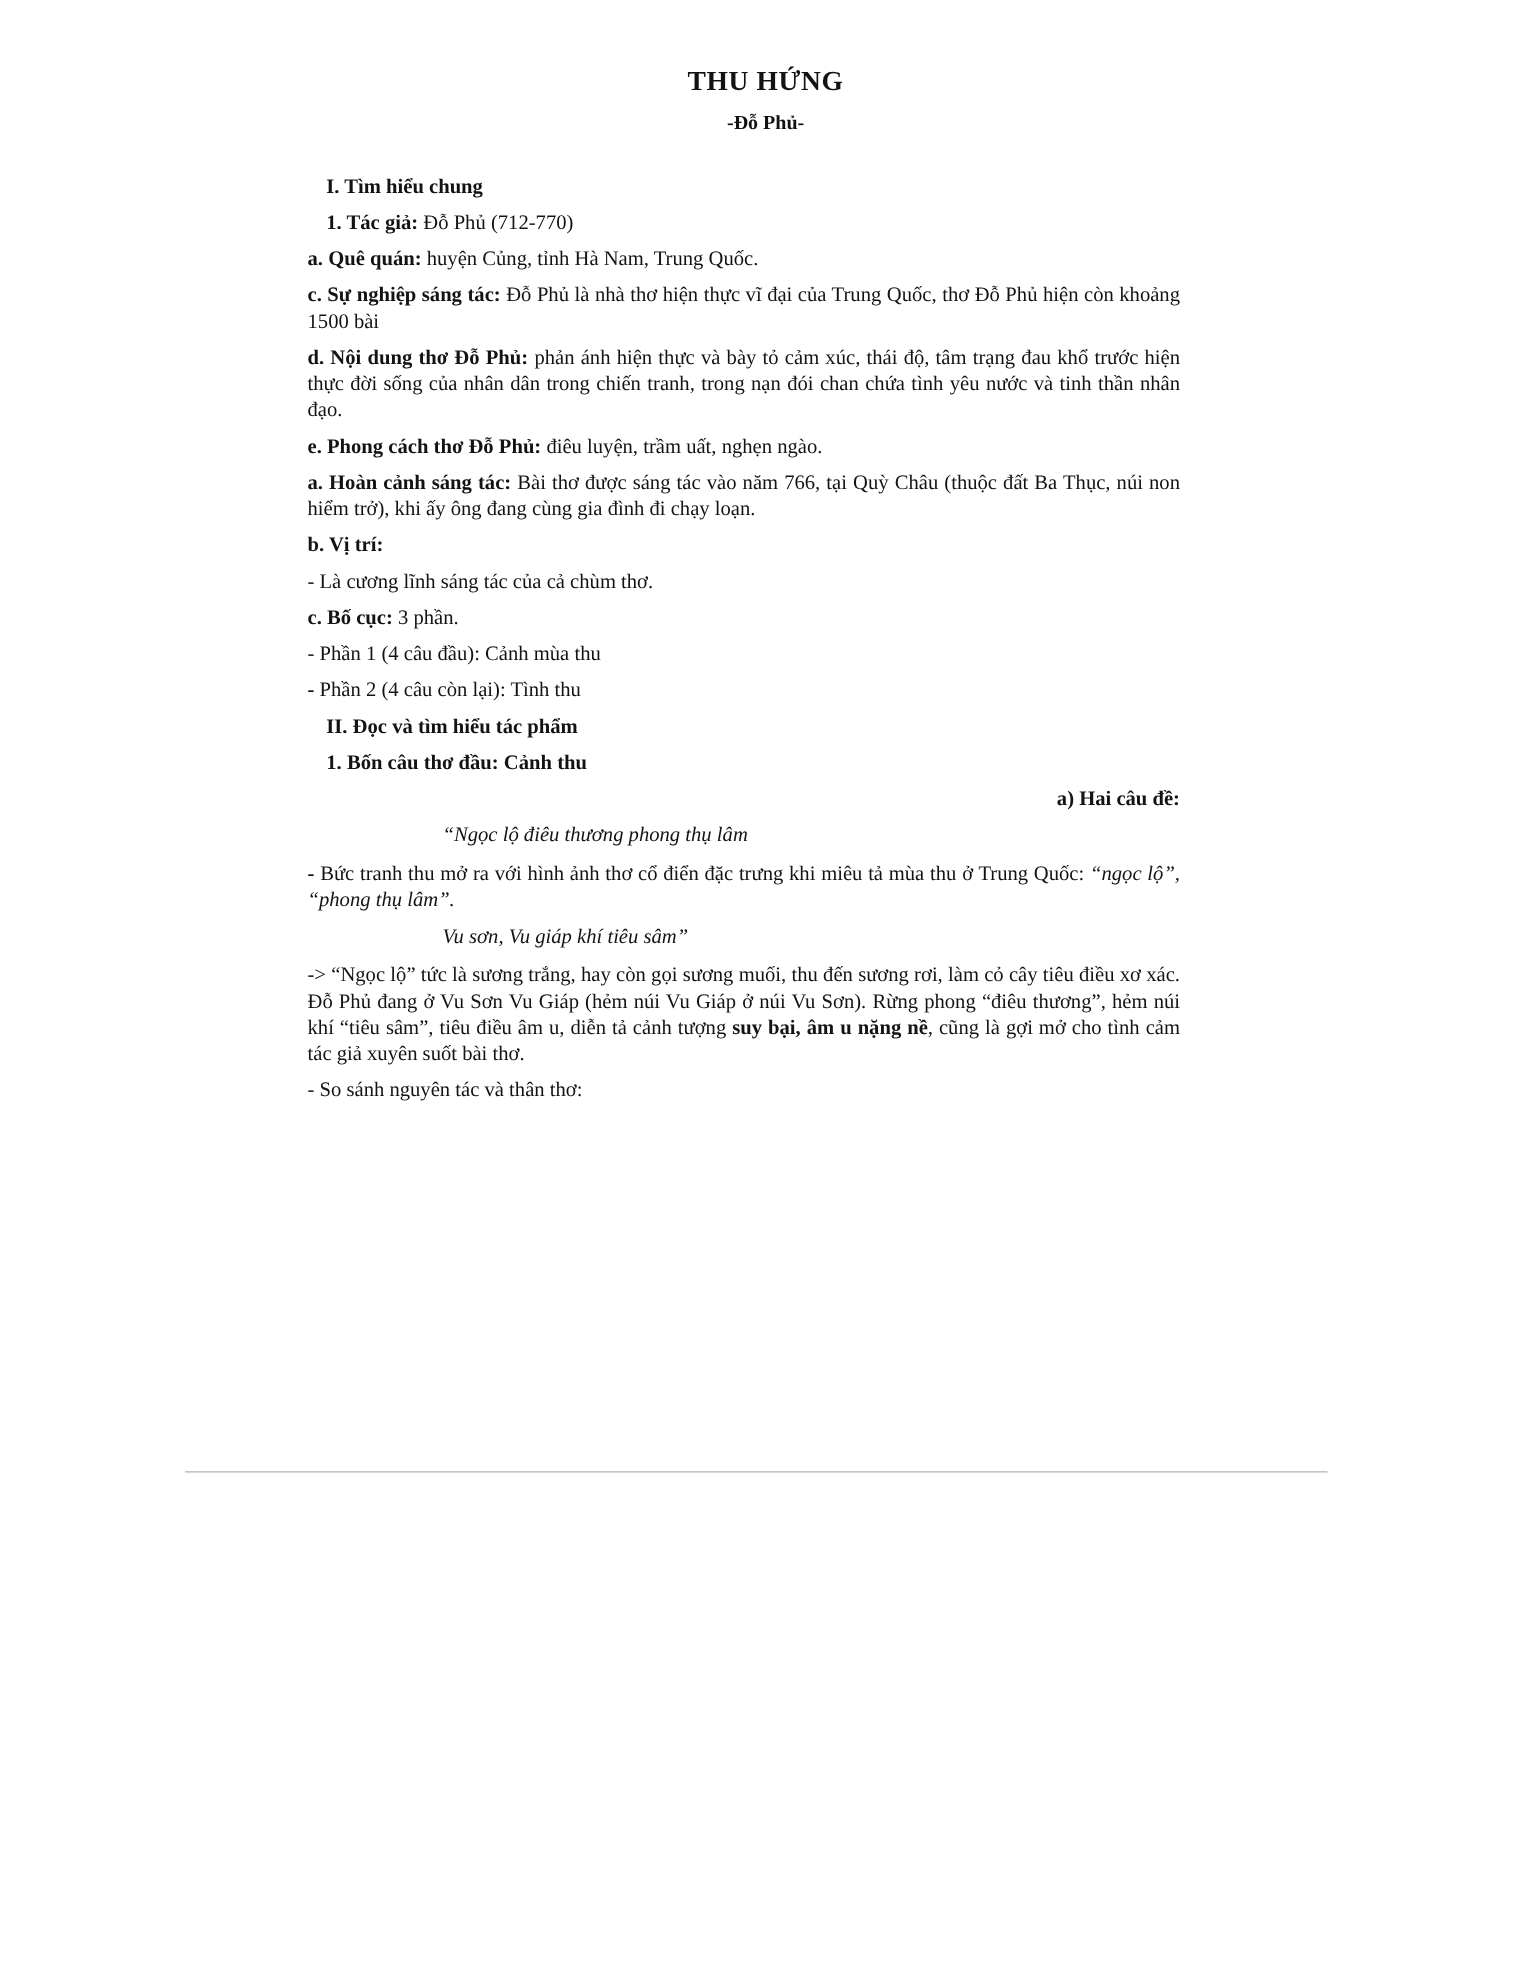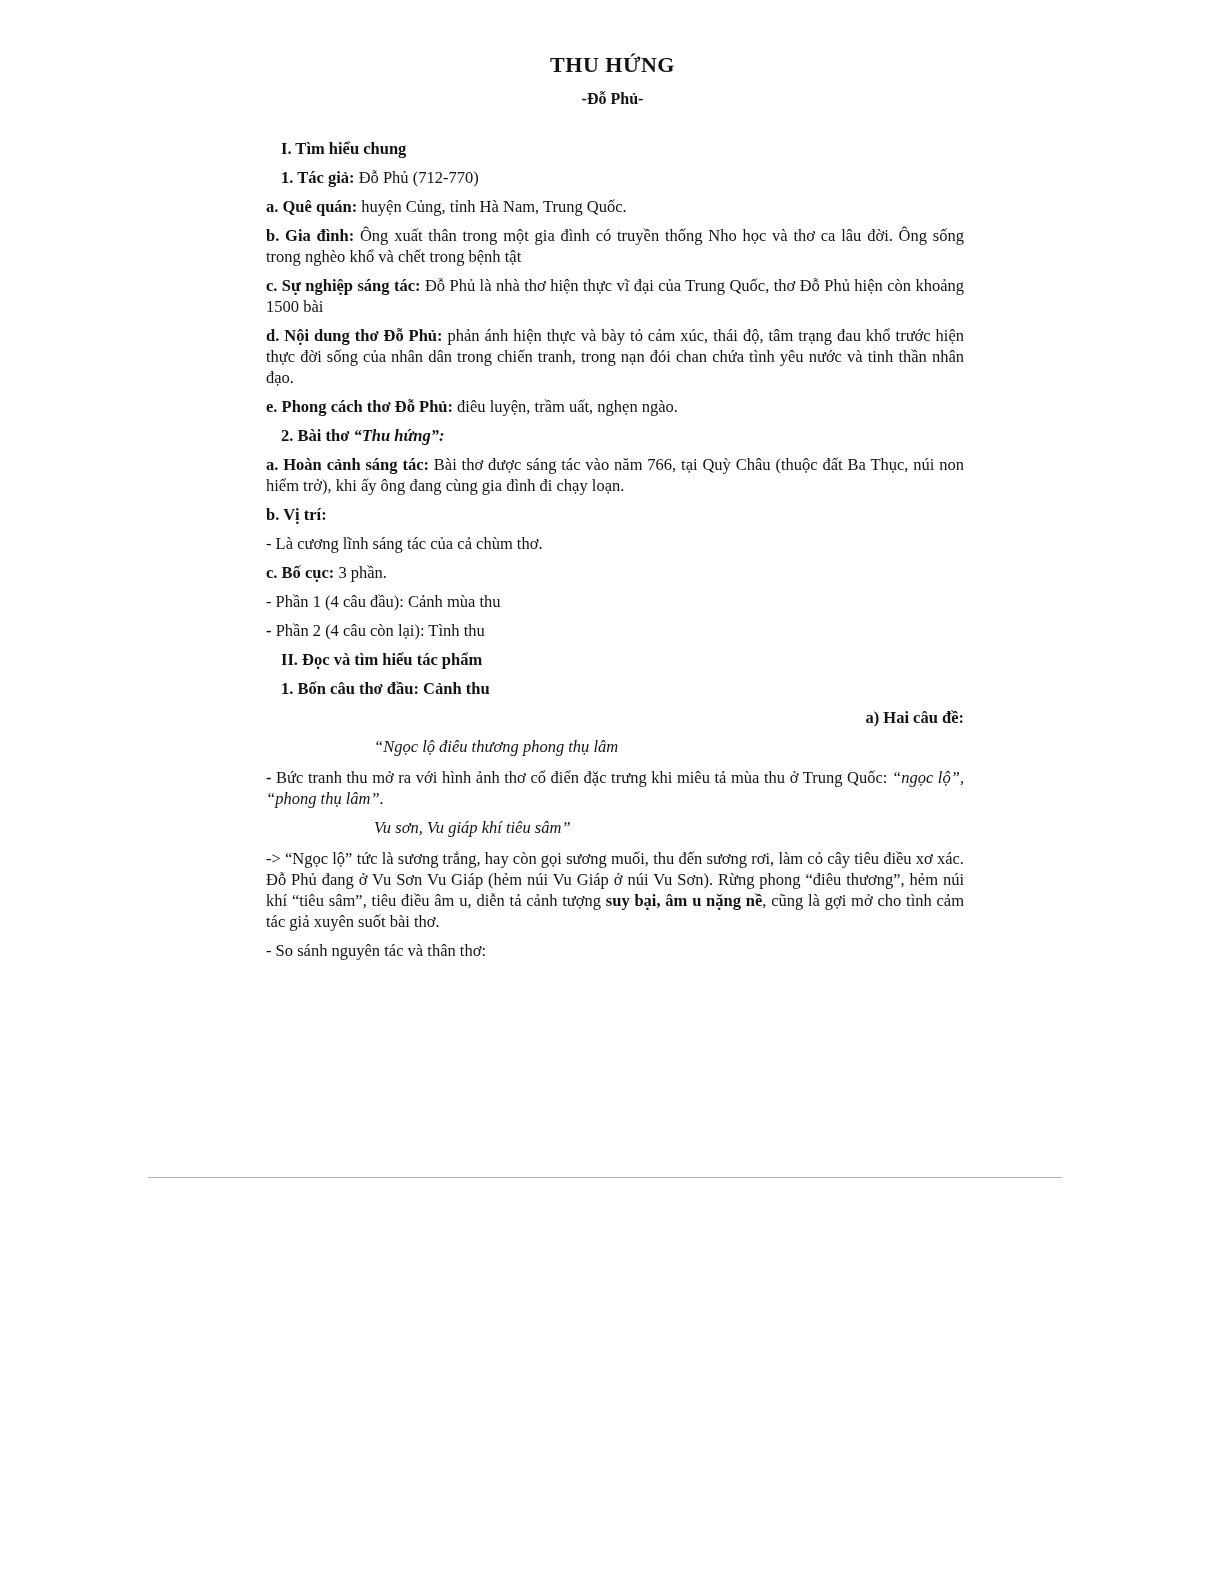--- a/index.html
+++ b/index.html
@@ -26,21 +26,21 @@
   }
   .doc-subtitle {
     margin: 0;
     padding-top: 12px;
     text-align: center;
     font-size: 16px;
     font-weight: bold;
   }
   .doc-body {
     position: absolute;
-    left: 266px;
+    left: 246px;
     top: 138px;
     width: 698px;
   }
   .para {
     margin: 0 0 8px 0;
     font-size: 16.5px;
     line-height: 21px;
     text-align: justify;
   }
   .para.heading1 {
@@ -75,25 +75,23 @@
 <body>
 
 <div class="page">
   <h1 class="doc-title">THU HỨNG</h1>
   <h2 class="doc-subtitle">-Đỗ Phủ-</h2>
 
   <div class="doc-body">
       <p class="para heading1"><span class=" run-b">I. Tìm hiểu chung</span></p>
       <p class="para heading1"><span class=" run-b">1. Tác giả: </span><span class="">Đỗ Phủ (712-770)</span></p>
       <p class="para body"><span class=" run-b">a. Quê quán: </span><span class="">huyện Củng, tỉnh Hà Nam, Trung Quốc.</span></p>
-      <p class="para body"><span class=" run-b">b. Gia đình: </span><span class="">Ông xuất thân trong một gia đình có truyền thống Nho học và thơ ca lâu đời. Ông sống trong nghèo khổ và chết trong bệnh tật</span></p>
       <p class="para body"><span class=" run-b">c. Sự nghiệp sáng tác: </span><span class="">Đỗ Phủ là nhà thơ hiện thực vĩ đại của Trung Quốc, thơ Đỗ Phủ hiện còn khoảng 1500 bài</span></p>
       <p class="para body"><span class=" run-b">d. Nội dung thơ Đỗ Phủ: </span><span class="">phản ánh hiện thực và bày tỏ cảm xúc, thái độ, tâm trạng đau khổ trước hiện thực đời sống của nhân dân trong chiến tranh, trong nạn đói chan chứa tình yêu nước và tinh thần nhân đạo.</span></p>
       <p class="para body"><span class=" run-b">e. Phong cách thơ Đỗ Phủ: </span><span class="">điêu luyện, trầm uất, nghẹn ngào.</span></p>
-      <p class="para heading1"><span class=" run-b">2. Bài thơ </span><span class=" run-b run-i">“Thu hứng”:</span></p>
       <p class="para body"><span class=" run-b">a. Hoàn cảnh sáng tác: </span><span class="">Bài thơ được sáng tác vào năm 766, tại Quỳ Châu (thuộc đất Ba Thục, núi non hiểm trở), khi ấy ông đang cùng gia đình đi chạy loạn.</span></p>
       <p class="para body"><span class=" run-b">b. Vị trí:</span></p>
       <p class="para body"><span class="">- Là cương lĩnh sáng tác của cả chùm thơ.</span></p>
       <p class="para body"><span class=" run-b">c. Bố cục: </span><span class="">3 phần.</span></p>
       <p class="para body"><span class="">- Phần 1 (4 câu đầu): Cảnh mùa thu</span></p>
       <p class="para body"><span class=" run-b">- </span><span class="">Phần 2 (4 câu còn lại): Tình thu</span></p>
       <p class="para heading1"><span class=" run-b">II. Đọc và tìm hiểu tác phẩm</span></p>
       <p class="para heading1"><span class=" run-b">1. Bốn câu thơ đầu: Cảnh thu</span></p>
       <p class="para sub"><span class=" run-b">a) Hai câu đề:</span></p>
       <p class="para poem poem-first"><span class="">“Ngọc lộ điêu thương phong thụ lâm</span></p>

